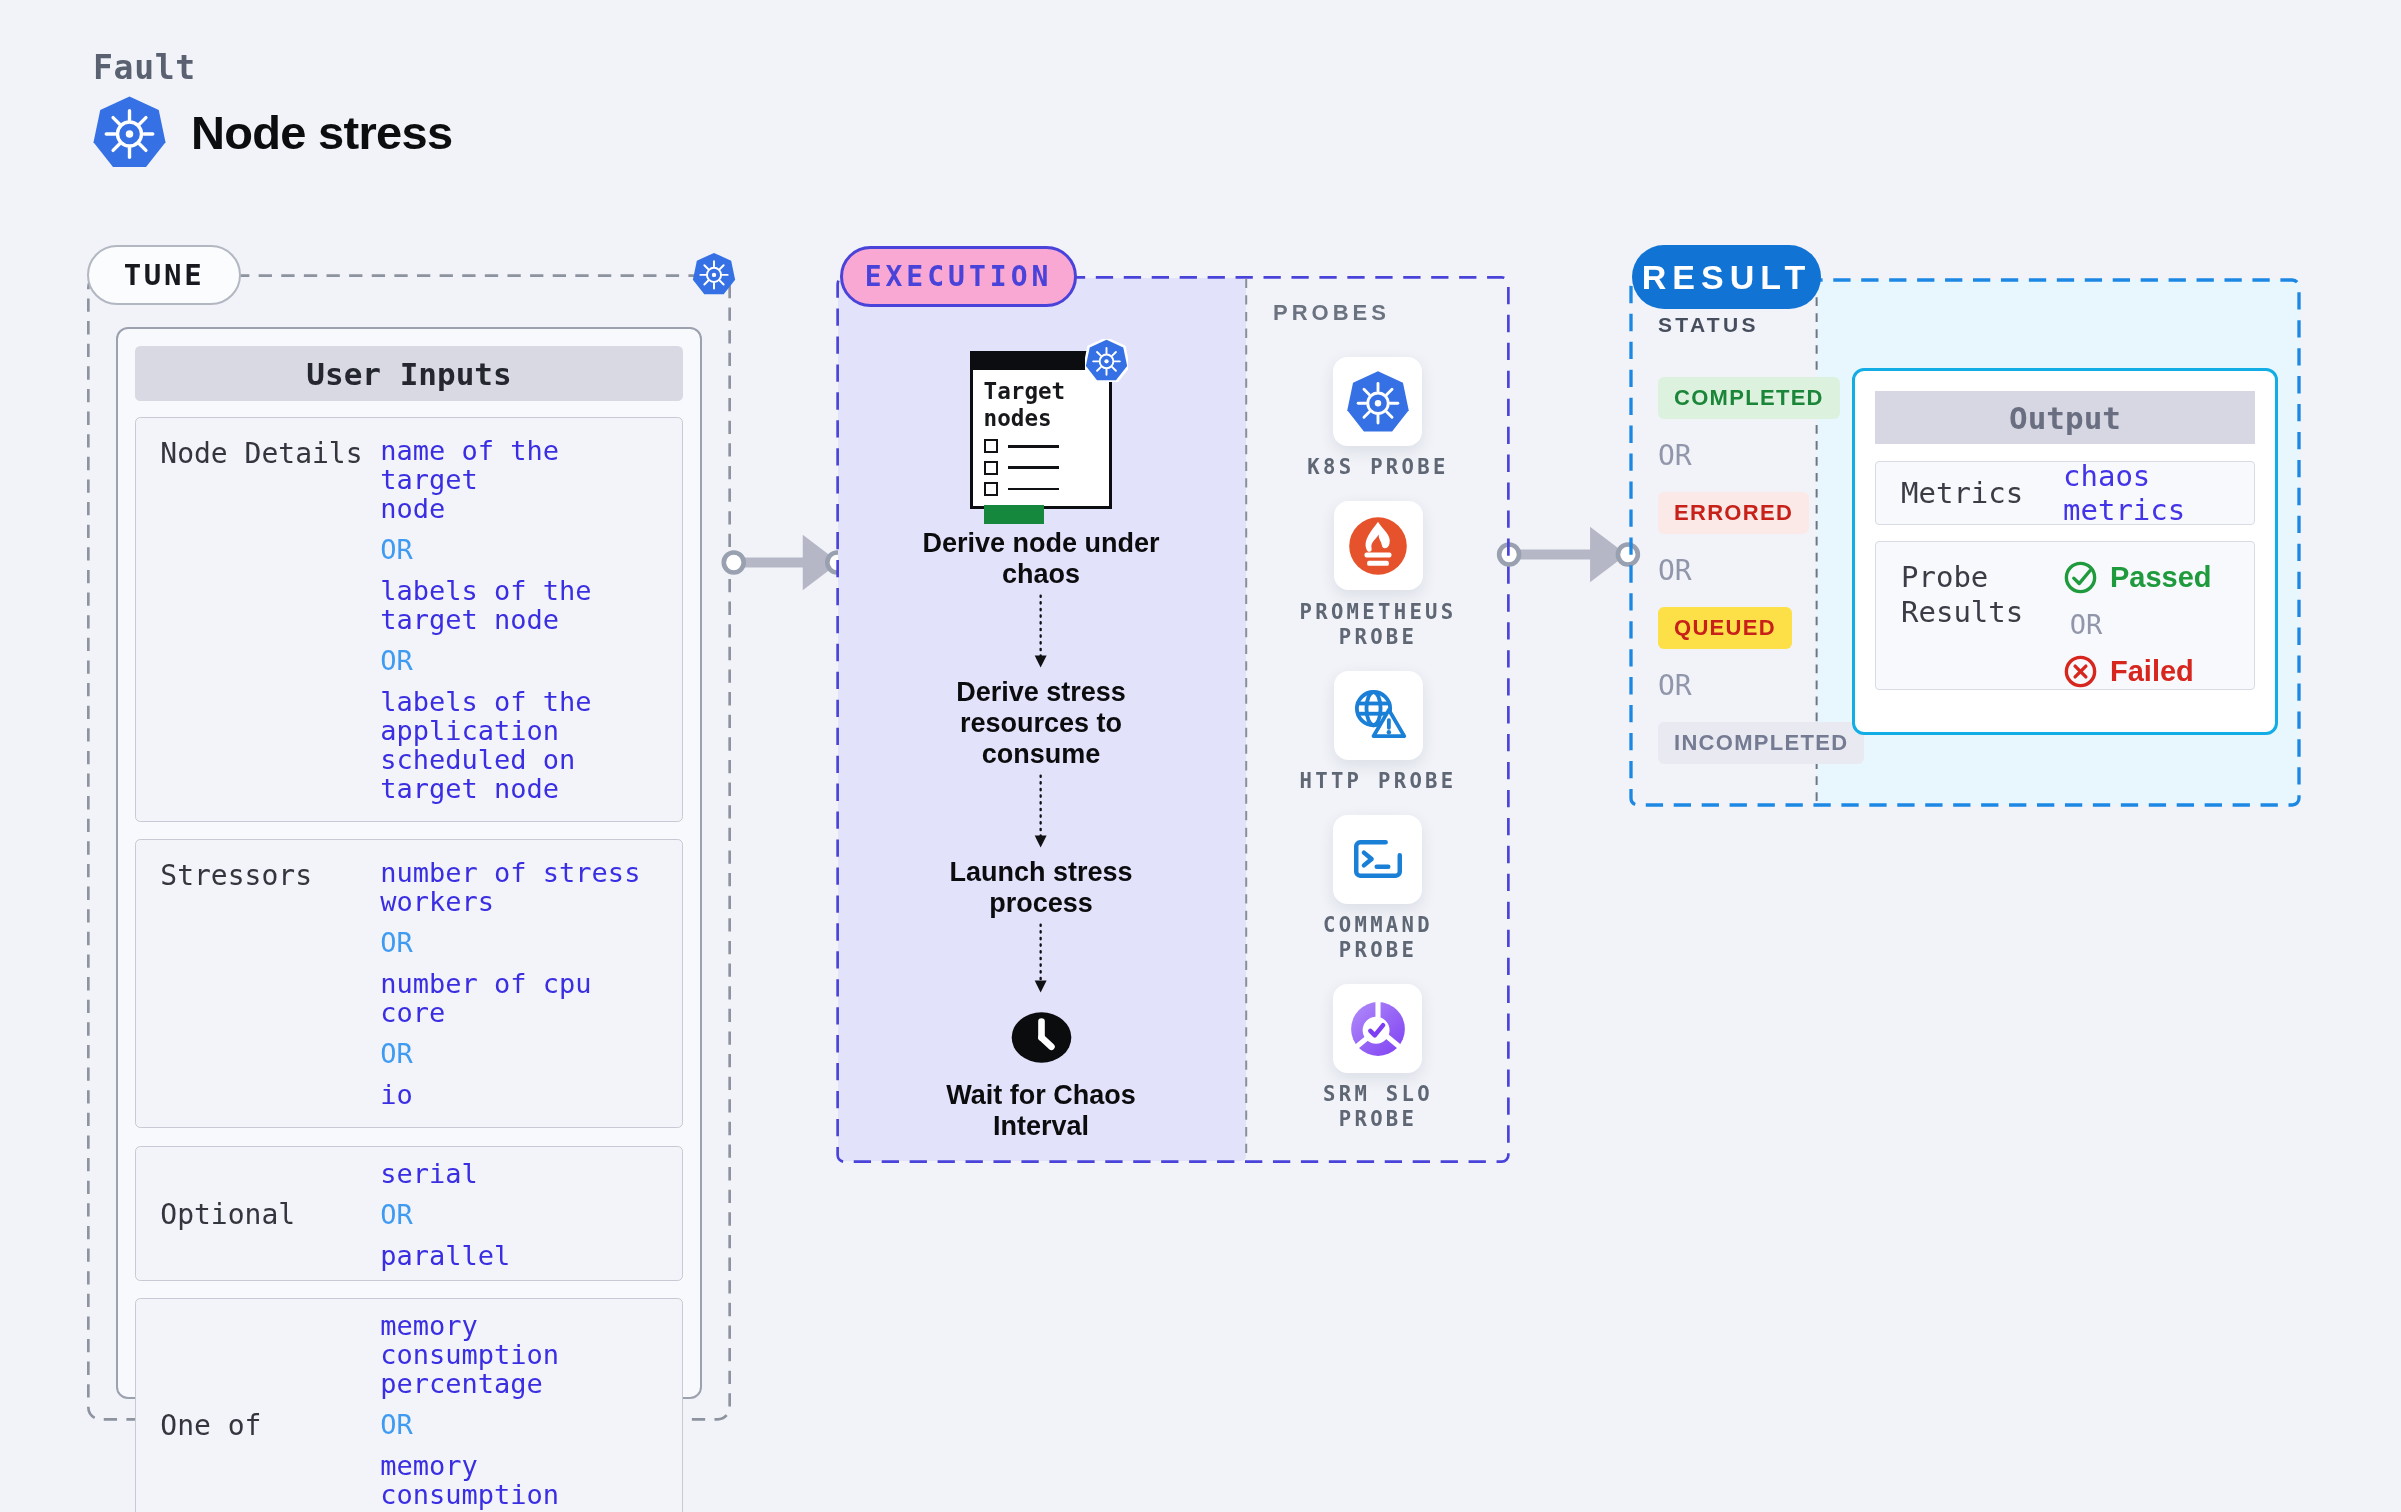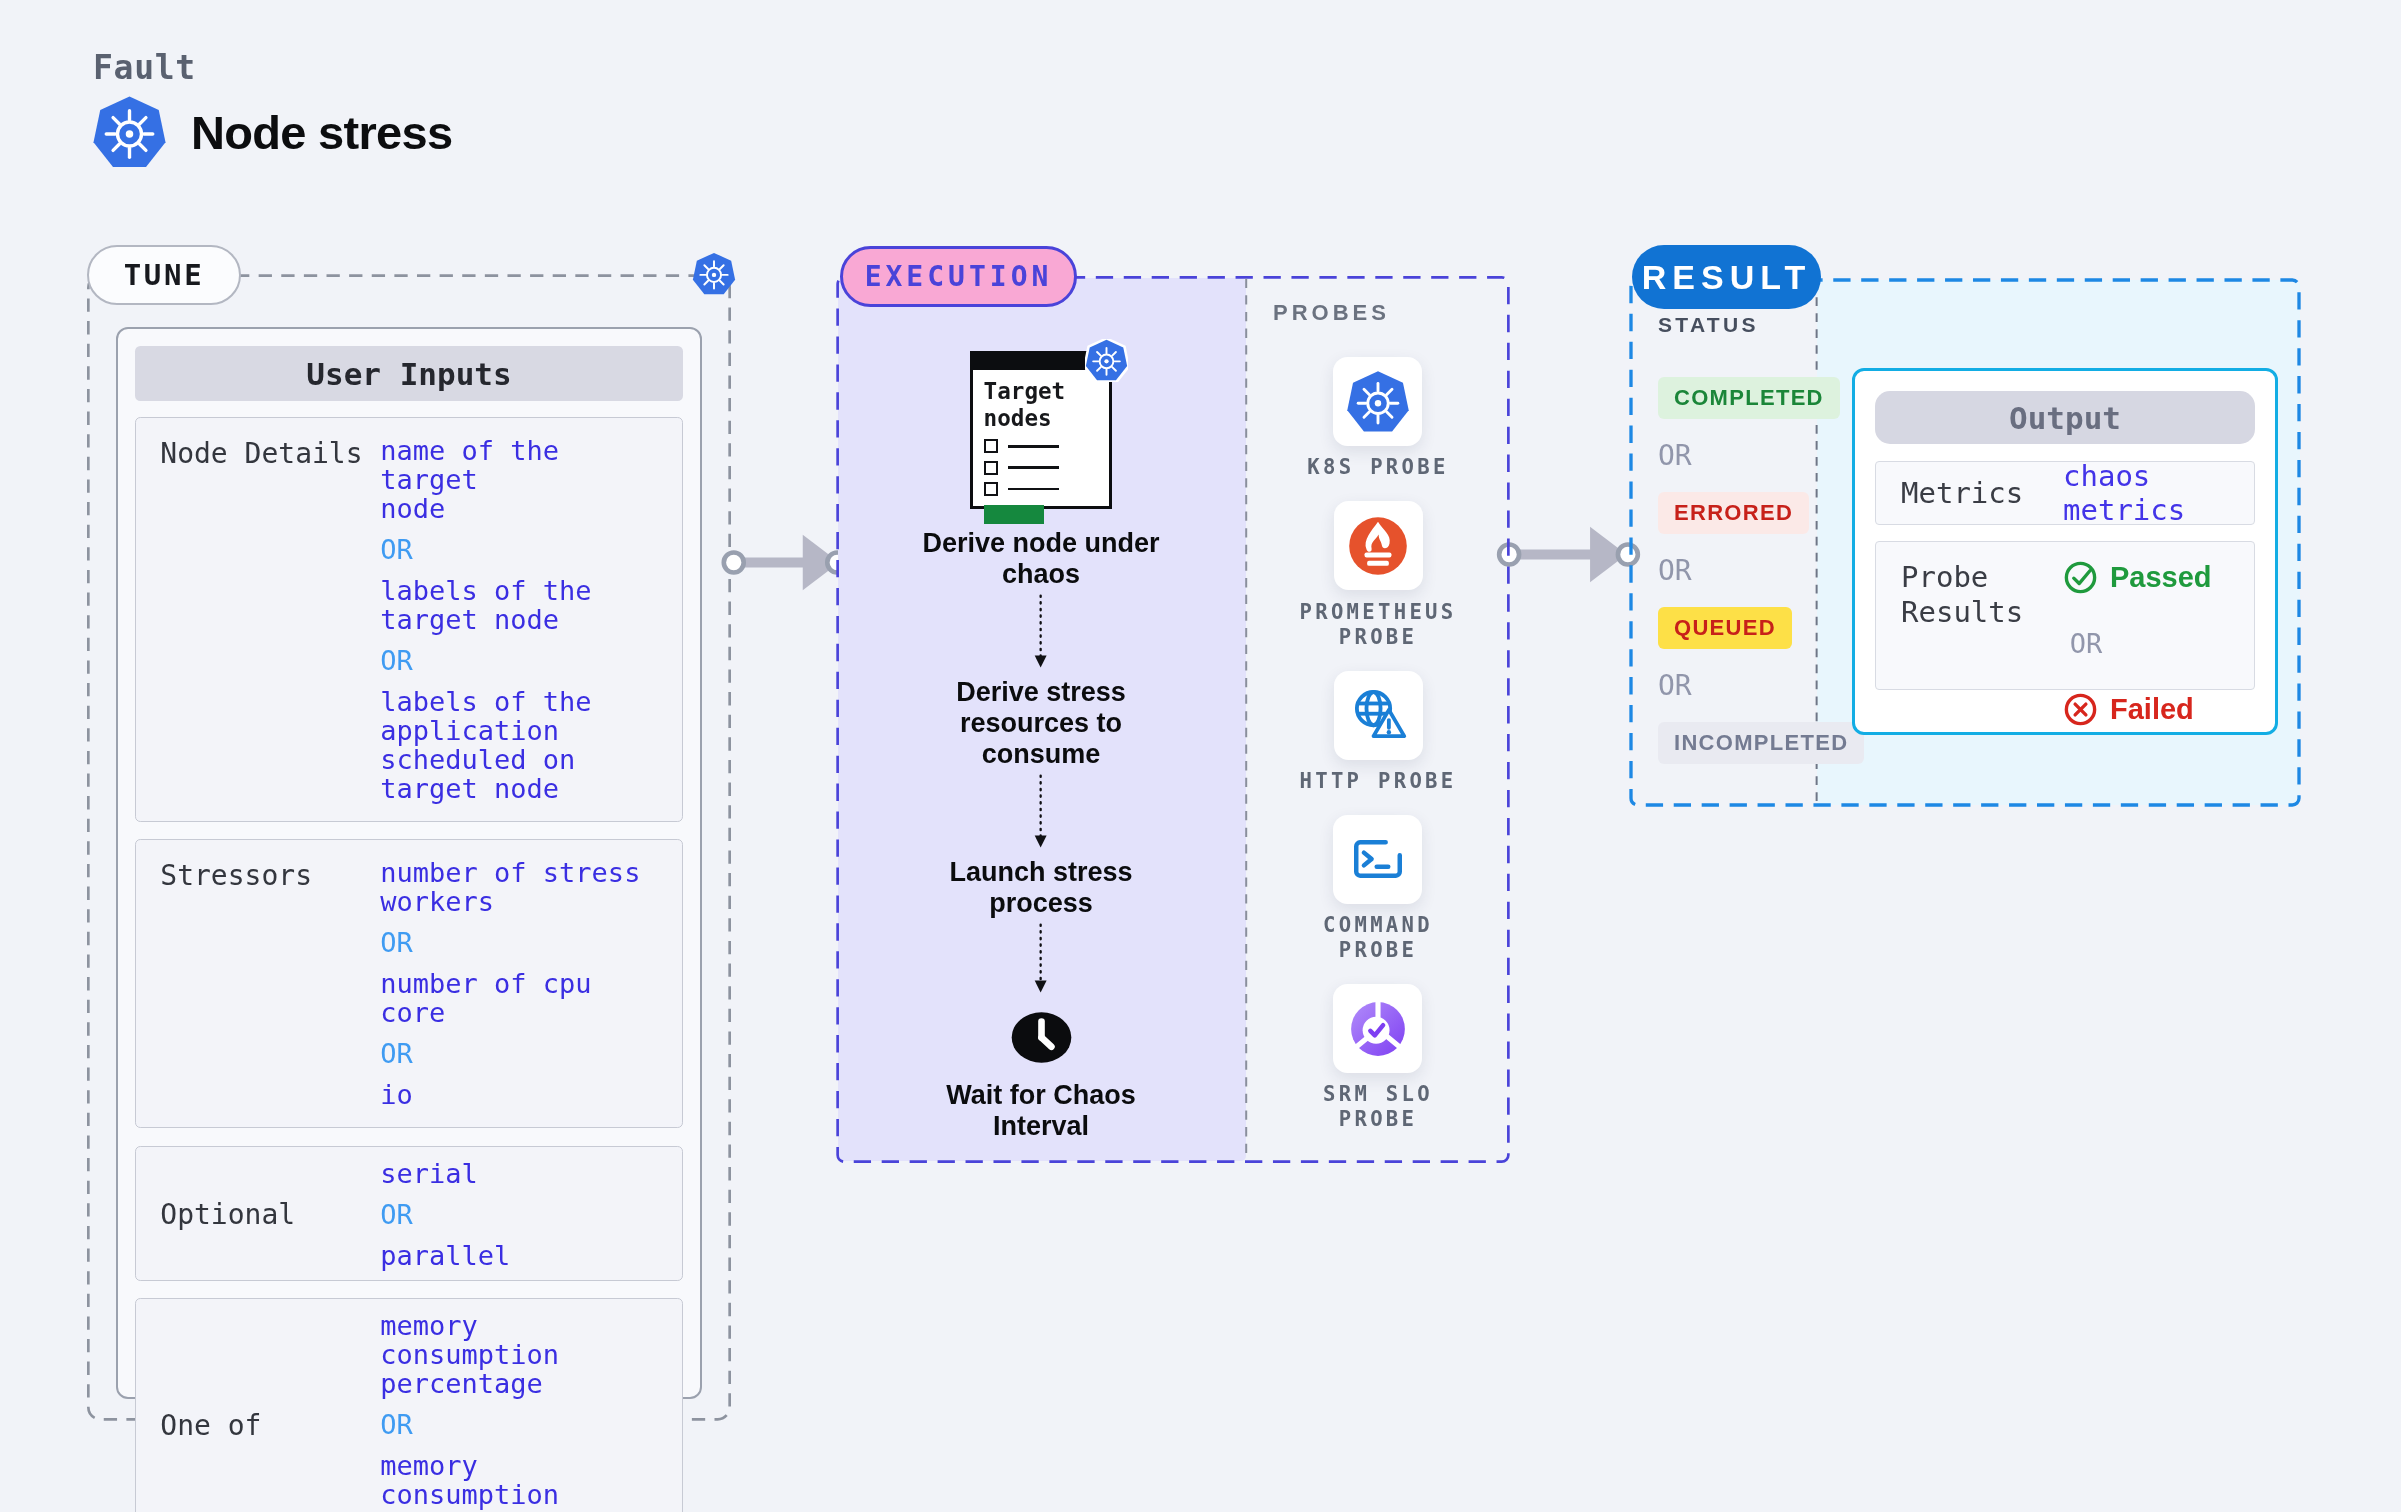--- a/index.html
+++ b/index.html
@@ -91,29 +91,29 @@
     padding:35px 0 0 29px;}
   .status-title{font-family:"Liberation Sans","DejaVu Sans",sans-serif;font-size:21px;font-weight:700;
     letter-spacing:3.3px;color:#464e5e;margin-bottom:40px;}
   .status-list{display:flex;flex-direction:column;align-items:flex-start;gap:20px;}
   .status-badge{font-family:"Liberation Sans","DejaVu Sans",sans-serif;font-size:22px;font-weight:700;
     letter-spacing:1.3px;padding:8px 16px;border-radius:6px;}
   .status-or{font-size:28px;color:#9196ab;}
 
   .output-box{left:1852px;top:368px;width:426px;height:367px;box-sizing:border-box;background:#ffffff;
     border:3.3px solid #12ade4;border-radius:12px;padding:20px;}
-  .output-header{height:53px;background:#d6d7e2;border-radius:15px;display:flex;align-items:center;
+  .output-header{height:53px;background:#d6d7e2;border-radius:0;display:flex;align-items:center;
     justify-content:center;font-size:31px;font-weight:600;color:#696e80;}
   .metric-row{margin-top:17.3px;border:1.3px solid #d8dbe3;background:#f8f9fc;border-radius:4px;
     box-sizing:border-box;height:64px;display:flex;align-items:center;padding-left:25px;}
   .m-label{font-size:29px;color:#3a3d45;width:162px;flex:none;white-space:pre-line;line-height:35px;}
   .m-value{font-size:29px;color:#4334e8;}
   .probe-results-row{margin-top:16px;border:1.3px solid #d8dbe3;background:#f8f9fc;border-radius:4px;
     box-sizing:border-box;height:149px;display:flex;align-items:flex-start;padding:17.3px 0 0 25px;}
-  .pr-values{display:flex;flex-direction:column;align-items:flex-start;gap:33px;}
+  .pr-values{display:flex;flex-direction:column;align-items:flex-start;gap:14px;}
   .pr-line{display:flex;align-items:center;gap:12px;font-family:"Liberation Sans","DejaVu Sans",sans-serif;
     font-size:29px;font-weight:700;}
   .pr-line svg{width:35px;height:35px;}
   .pr-or{font-size:27px;color:#9196ab;margin-left:6.7px;}
 </style>
 </head>
 <body>
 
 <div class="abs eyebrow mono">Fault</div>
 <div class="abs title-row">

